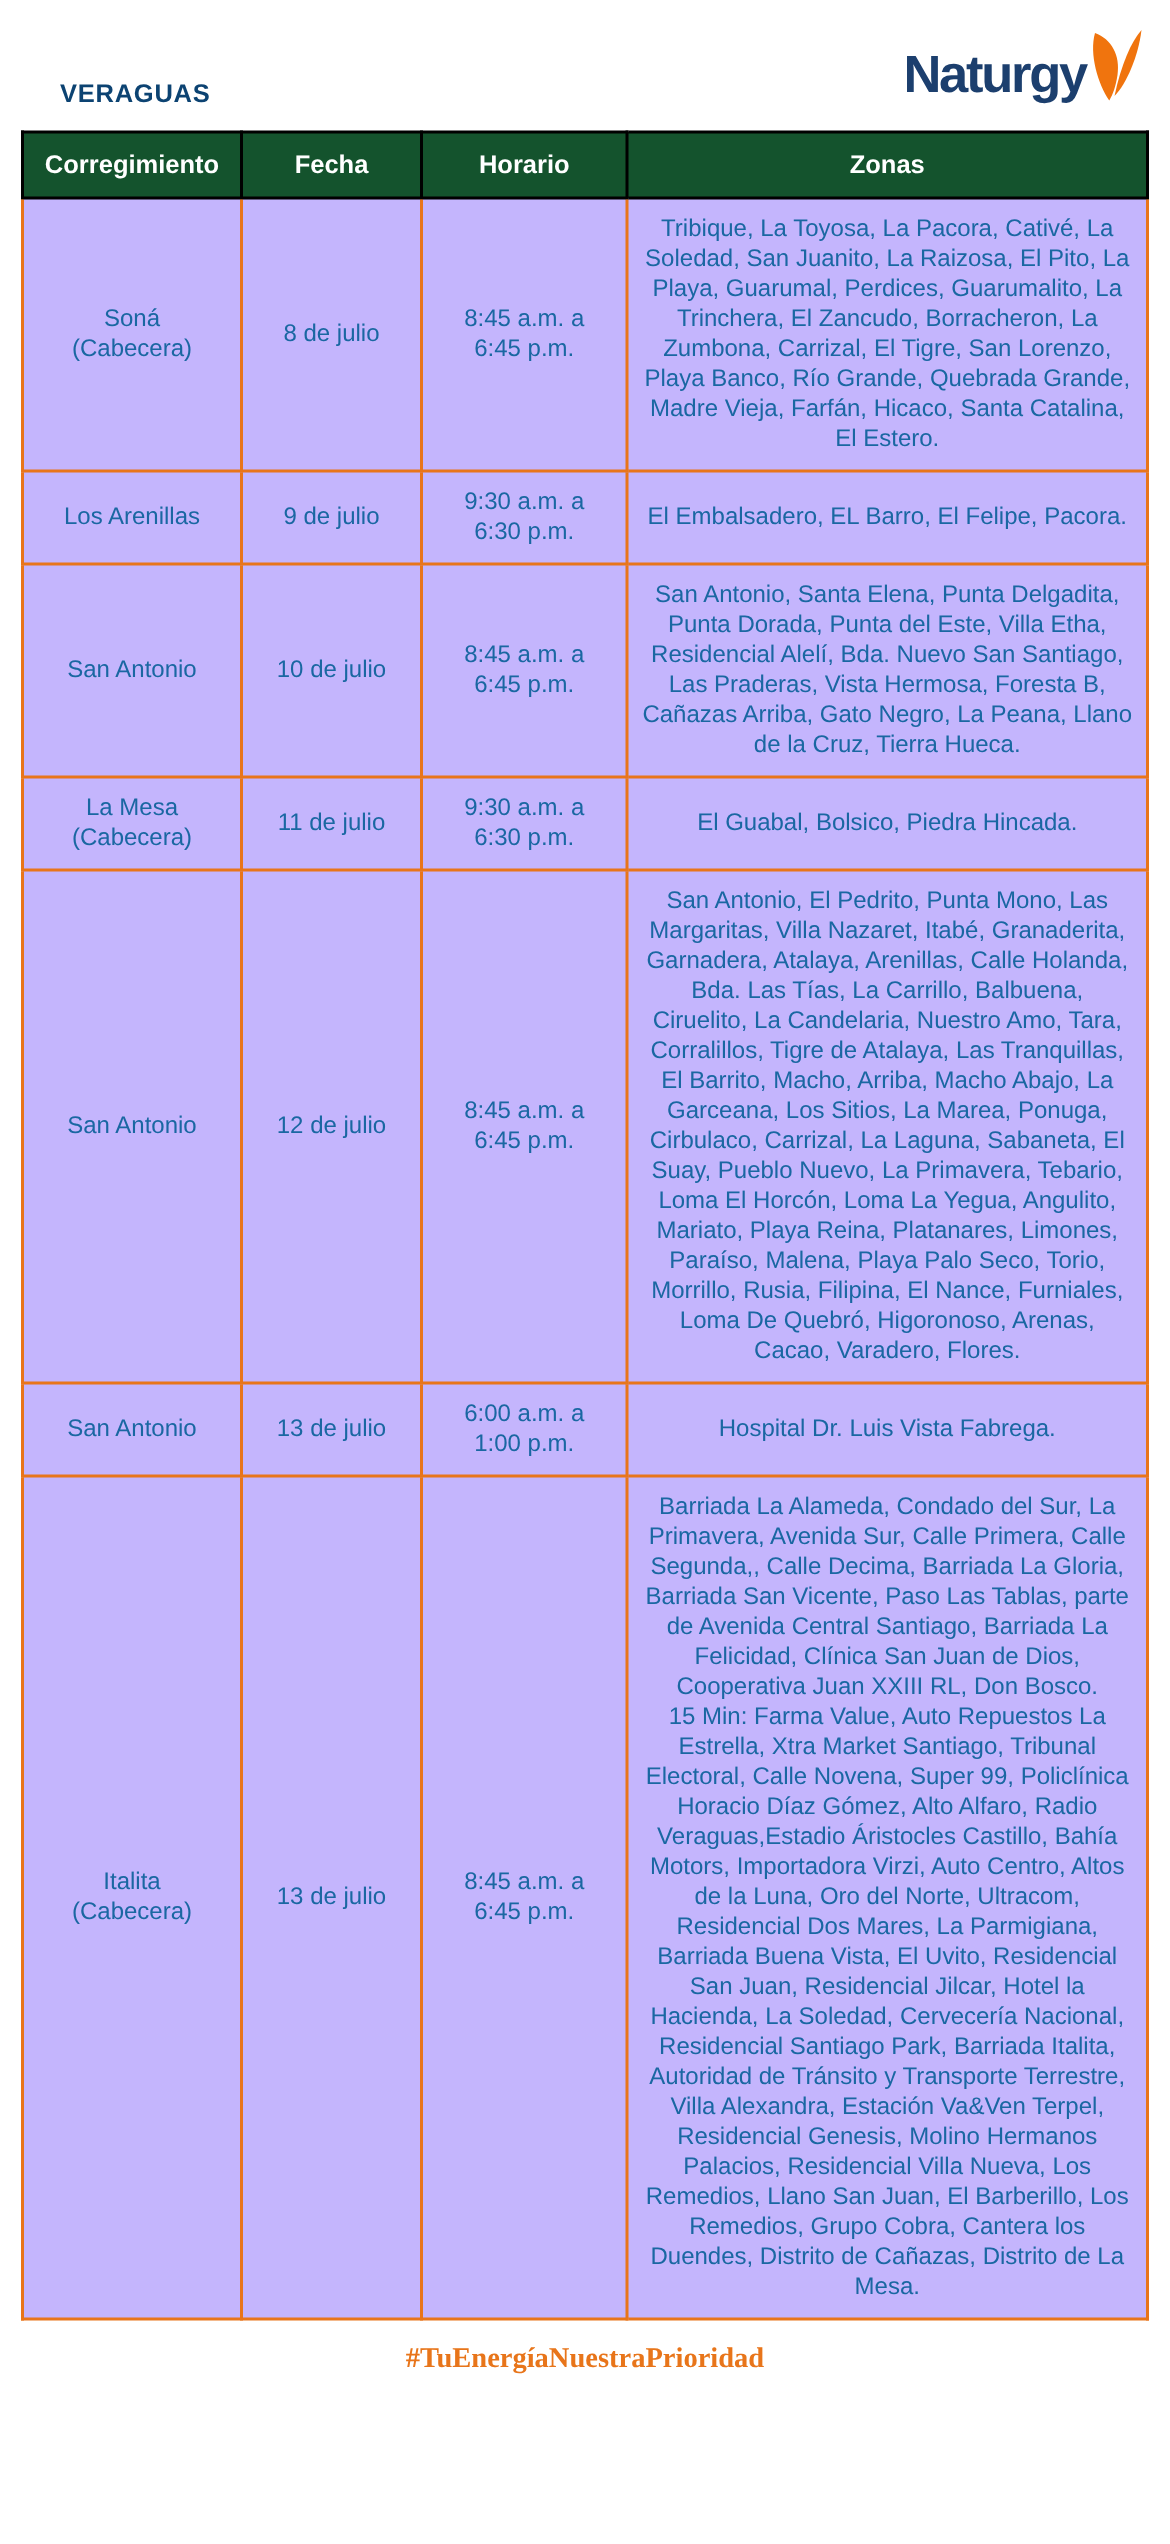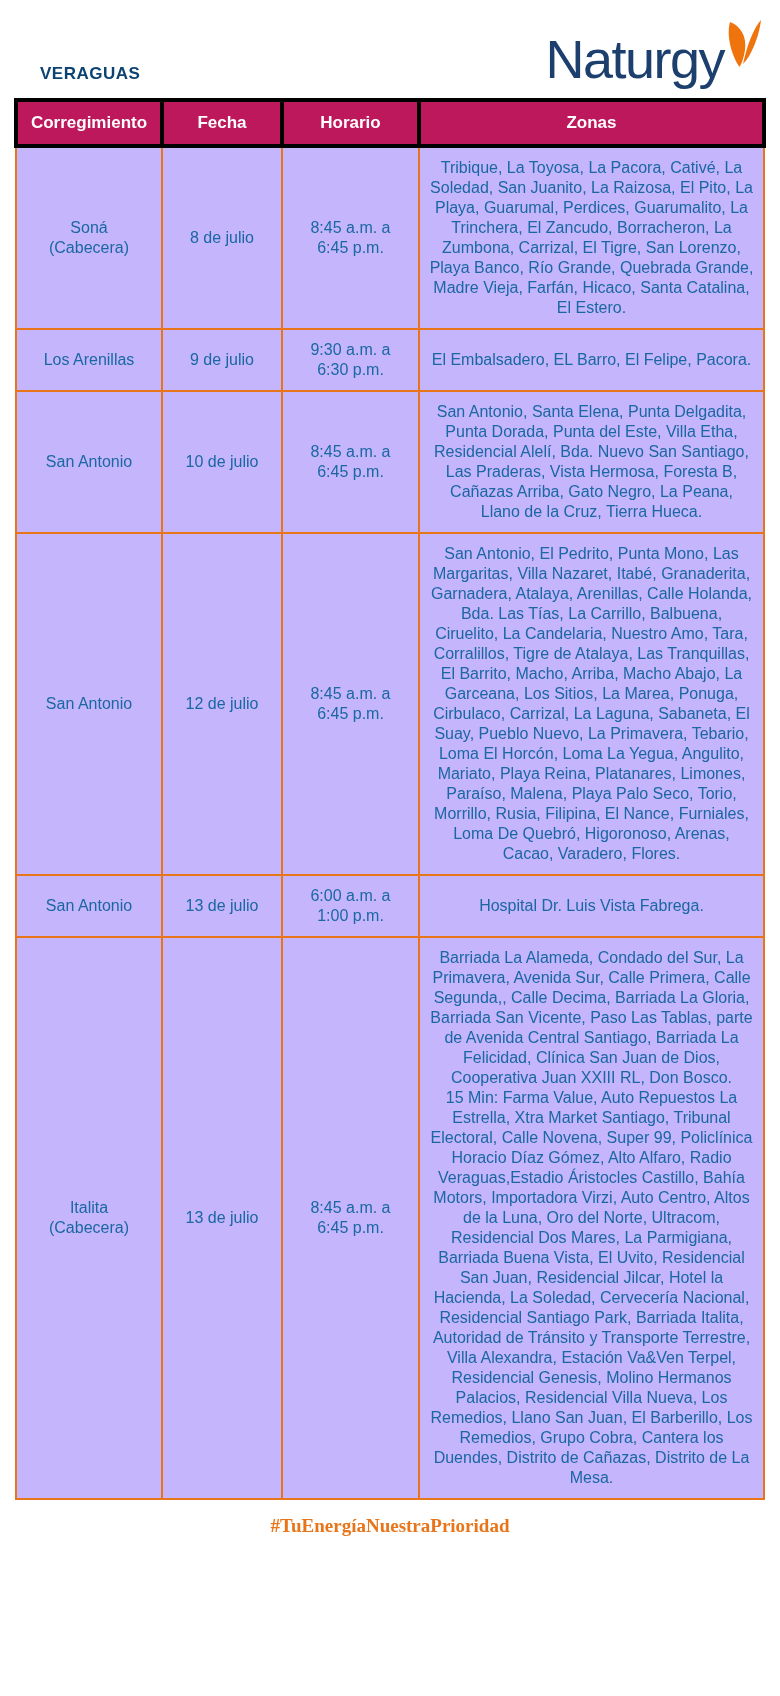--- a/index.html
+++ b/index.html
@@ -15,30 +15,30 @@
   .topbar {
     display:flex; justify-content:space-between; align-items:flex-end;
     padding:20px 4px 12px 26px;
   }
   .region {
     color:#0c4372; font-weight:bold; font-size:17px; letter-spacing:.5px;
     padding-bottom:2px;
   }
   .logo { display:flex; align-items:flex-start; }
   .logo-text {
-    color:#1c3f6e; font-size:54px; font-weight:normal; letter-spacing:-1.5px;
+    color:#1c3f6e; font-size:35px; font-weight:bold; letter-spacing:-1.5px;
     line-height:1; padding-top:12px;
   }
   .butterfly { margin-left:2px; margin-top:0; }
   table.schedule {
     width:100%; border-collapse:collapse; table-layout:fixed;
   }
   table.schedule th {
-    background:#be185d; color:#ffffff; font-size:17px; font-weight:bold;
-    height:40px; border:4px solid #000000; text-align:center;margin-left:29px;
+    background:#14532d; color:#ffffff; font-size:17px; font-weight:bold;
+    height:40px; border:2px solid #000000; text-align:center;margin-left:29px;
   }
   table.schedule td {
     border:2px solid #E8751A; color:#1a67a2; font-size:16px;
     line-height:20px; text-align:center; vertical-align:middle;
     padding:10px 9px; white-space:pre-line; background:#c4b5fd;
     overflow-wrap:break-word;
   }
   .footer {
     text-align:center; color:#E8751A; font-weight:bold; font-size:19px;
     padding:15px 0 24px;
@@ -95,20 +95,28 @@
           <td>El Embalsadero, EL Barro, El Felipe, Pacora.</td>
         </tr>
         <tr>
           <td>San Antonio</td>
           <td>10 de julio</td>
           <td>8:45 a.m. a
 6:45 p.m.</td>
           <td>San Antonio, Santa Elena, Punta Delgadita, Punta Dorada, Punta del Este, Villa Etha, Residencial Alelí, Bda. Nuevo San Santiago, Las Praderas, Vista Hermosa, Foresta B, Cañazas Arriba, Gato Negro, La Peana, Llano de la Cruz, Tierra Hueca.</td>
         </tr>
         <tr>
+          <td>La Mesa
+(Cabecera)</td>
+          <td>11 de julio</td>
+          <td>9:30 a.m. a
+6:30 p.m.</td>
+          <td>El Guabal, Bolsico, Piedra Hincada.</td>
+        </tr>
+        <tr>
           <td>San Antonio</td>
           <td>12 de julio</td>
           <td>8:45 a.m. a
 6:45 p.m.</td>
           <td>San Antonio, El Pedrito, Punta Mono, Las Margaritas, Villa Nazaret, Itabé, Granaderita, Garnadera, Atalaya, Arenillas, Calle Holanda, Bda. Las Tías, La Carrillo, Balbuena, Ciruelito, La Candelaria, Nuestro Amo, Tara, Corralillos, Tigre de Atalaya, Las Tranquillas, El Barrito, Macho, Arriba, Macho Abajo, La Garceana, Los Sitios, La Marea, Ponuga, Cirbulaco, Carrizal, La Laguna, Sabaneta, El Suay, Pueblo Nuevo, La Primavera, Tebario, Loma El Horcón, Loma La Yegua, Angulito, Mariato, Playa Reina, Platanares, Limones, Paraíso, Malena, Playa Palo Seco, Torio, Morrillo, Rusia, Filipina, El Nance, Furniales, Loma De Quebró, Higoronoso, Arenas, Cacao, Varadero, Flores.</td>
         </tr>
         <tr>
           <td>San Antonio</td>
           <td>13 de julio</td>
           <td>6:00 a.m. a

